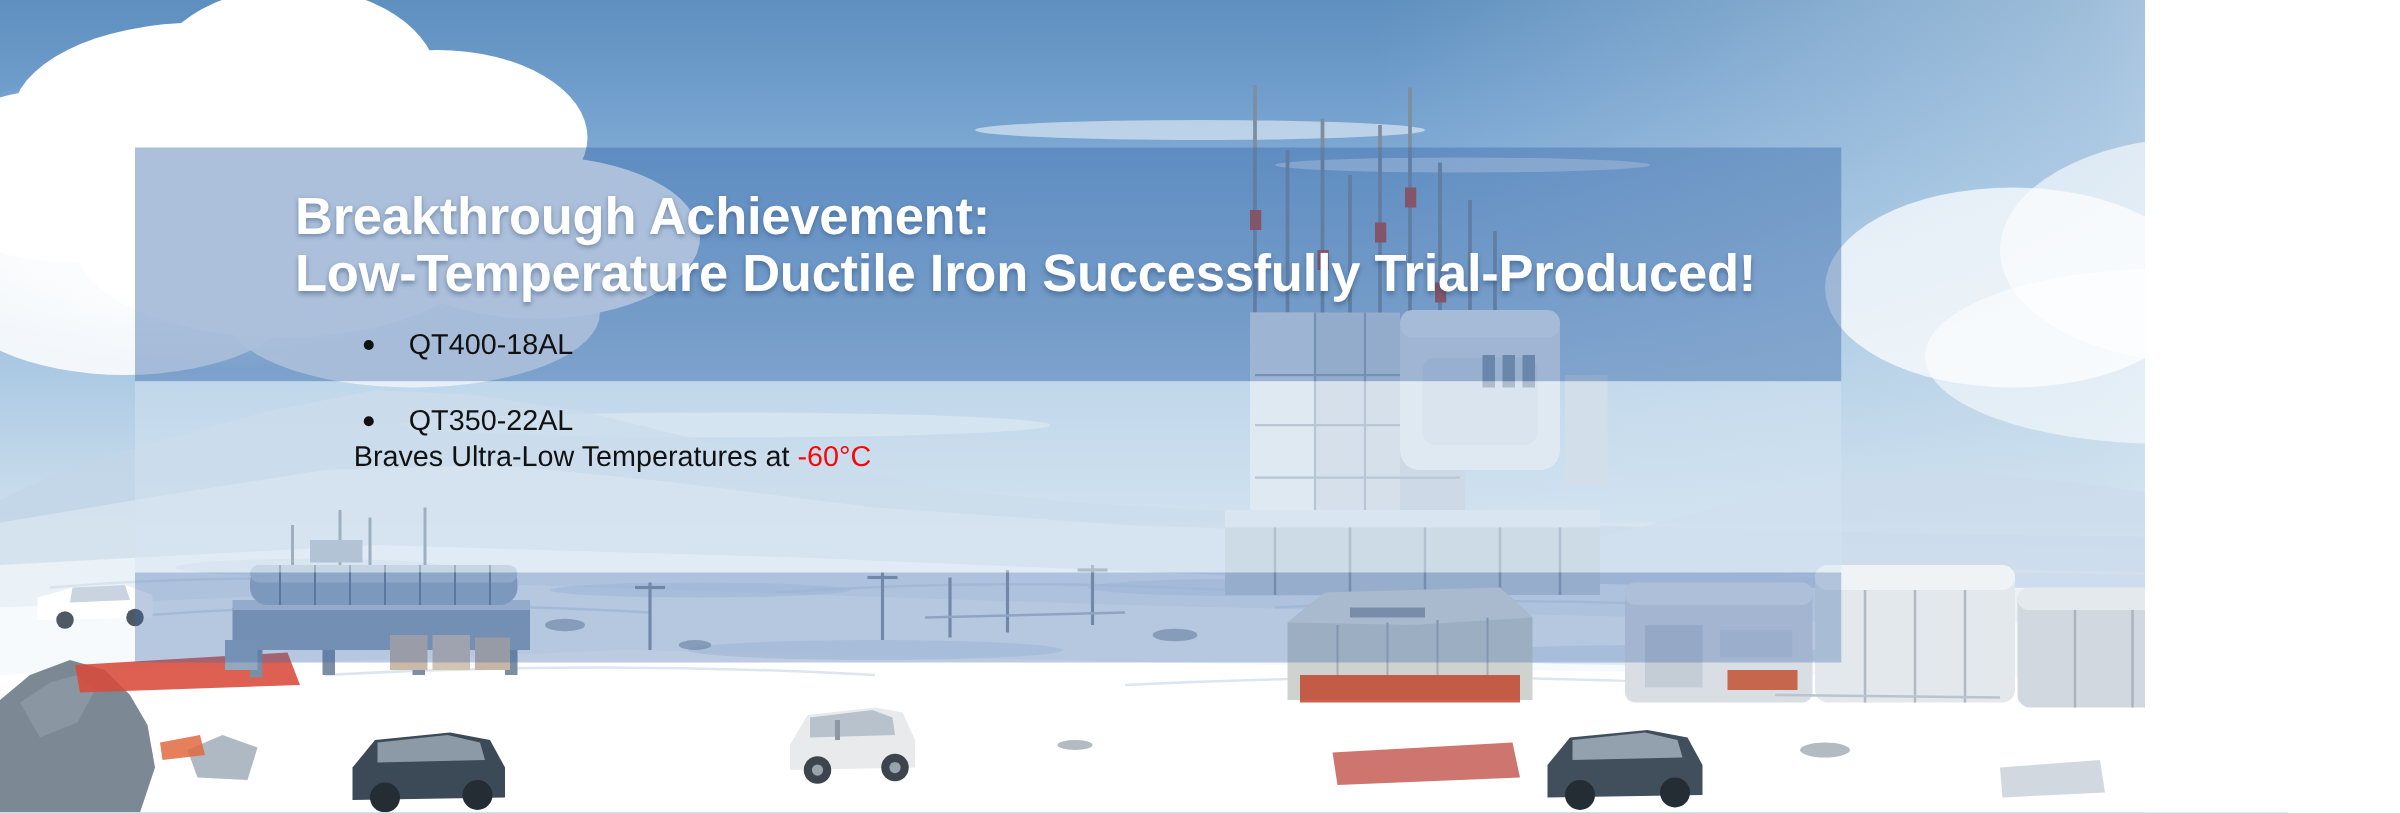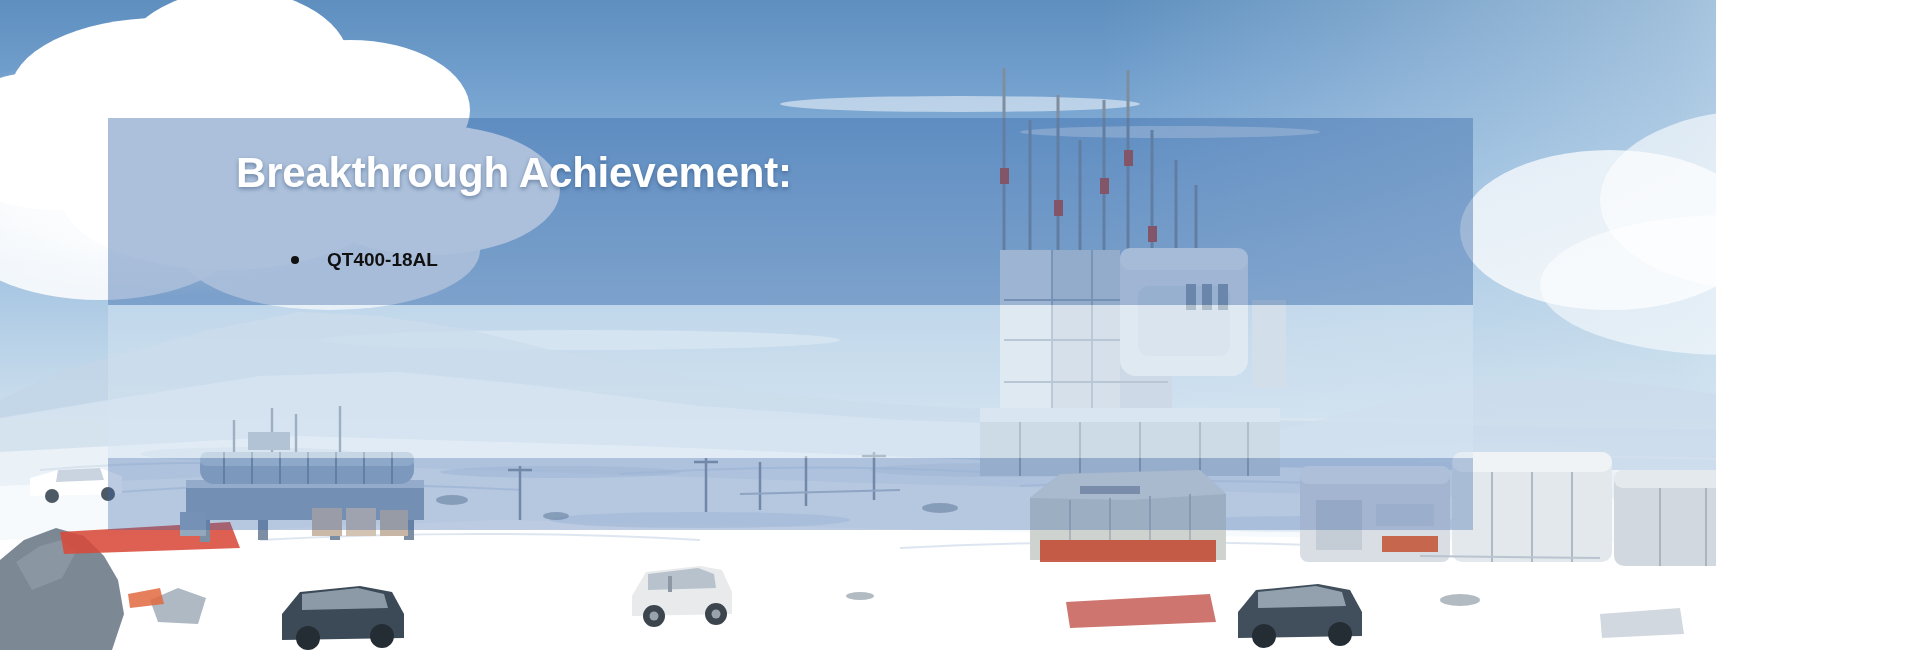--- a/index.html
+++ b/index.html
@@ -137,24 +137,24 @@
     line-height: 46px;
     letter-spacing: -0.2px;
     white-space: nowrap;
     text-shadow: 0 2px 4px rgba(30,60,100,.45);
   }
   .headline .ln { display: block; }
 
   .bullets {
     position: absolute;
     left: 175px;
-    top: 128px;
+    top: 144px;
     color: #111111;
-    font-weight: bold;
-    font-size: 19px;
+    font-weight: normal;
+    font-size: 23px;
     line-height: 27px;
   }
   .bullet-block { margin-bottom: 34px; }
   .bullet-block:last-child { margin-bottom: 0; }
 
   .grade-row {
     display: flex;
     align-items: center;
   }
   .dot {
@@ -435,28 +435,36 @@
     </svg>
   </div>
 
   <div class="overlay">
     <div class="band band-top"></div>
     <div class="band band-mid"></div>
     <div class="band band-bottom"></div>
 
     <div class="headline">
       <span class="ln">Breakthrough Achievement:</span>
+      <span class="ln">Low-Temperature Ductile Iron Successfully Trial-Produced!</span>
     </div>
 
     <div class="bullets">
 
       <div class="bullet-block">
         <div class="grade-row">
           <span class="dot"></span>
           <span class="grade">QT400-18AL</span>
         </div>
       </div>
 
+      <div class="bullet-block">
+        <div class="grade-row">
+          <span class="dot"></span>
+          <span class="grade">QT350-22AL</span>
+        </div>
+        <div class="desc"><span>Braves Ultra-Low Temperatures at </span><span class="temp">-60°C</span></div>
+      </div>
 
     </div>
   </div>
 
 </div>
 
 </body></html>

